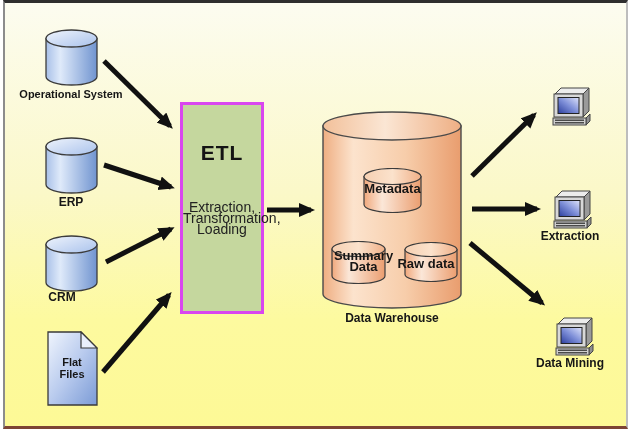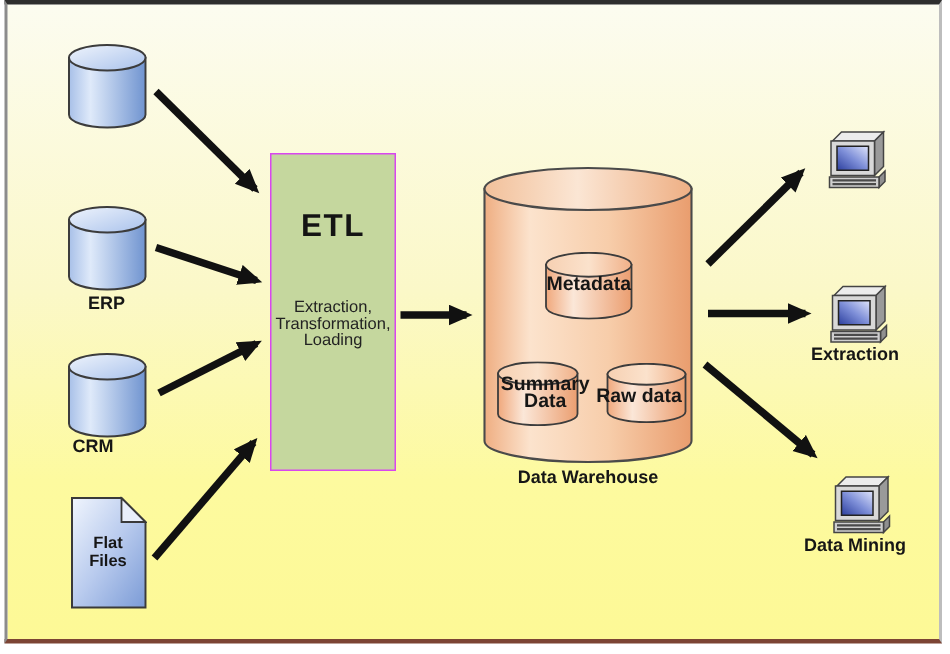--- a/index.html
+++ b/index.html
@@ -9,25 +9,25 @@
           border-top:3px solid #2e2e2e;border-left:2px solid #8c8c8c;
           border-right:2px solid #bdbdbd;border-bottom:3px solid #7c4434;
           background:linear-gradient(180deg,#fcfcf0 0%,#fbf8c8 45%,#fdfa9f 75%,#fdf996 100%);}
   .layer{position:absolute;left:0;top:0;width:633px;height:436px;}
   .abs{position:absolute;}
   .lbl{position:absolute;text-align:center;font-weight:bold;color:#161616;line-height:1.12;}
   .lbl-11{font-size:11px;}
   .lbl-12{font-size:12px;}
   .lbl-9{font-size:13px;line-height:11px;}
   .etl-box{position:absolute;left:180px;top:102px;width:84px;height:212px;box-sizing:border-box;
-           background:#c5d79e;border:1px solid #d946ef;}
+           background:#c5d79e;border:3px solid #d946ef;}
   .etl-title{position:absolute;top:36px;left:0;width:100%;text-align:center;
              font-size:21px;font-weight:bold;letter-spacing:1px;color:#141414;}
   .etl-steps{position:absolute;top:97px;left:0;width:100%;text-align:center;
-             font-size:11px;line-height:11px;color:#222;}
+             font-size:14px;line-height:11px;color:#222;}
   svg{display:block;}
   .defs{position:absolute;width:0;height:0;}
   .arrows{position:absolute;left:0;top:0;}
 </style>
 </head>
 <body>
 
 <div class="stage">
 
   <svg class="defs" aria-hidden="true">
@@ -92,20 +92,21 @@
         <line x1="472" y1="176" x2="534" y2="115" marker-end="url(#ah)"></line>
         <line x1="472" y1="209" x2="537" y2="209" marker-end="url(#ah)"></line>
         <line x1="470" y1="243" x2="542" y2="303" marker-end="url(#ah)"></line>
       </g>
     </svg>
 
     <svg class="abs" style="left:45px;top:29px" width="53" height="57">
       <path d="M1,9.5 V47.5 A25.5,8.5 0 0 0 52,47.5 V9.5 Z" fill="url(#blueBody)" stroke="#3c3c3c" stroke-width="1.3"></path>
       <ellipse cx="26.5" cy="9.5" rx="25.5" ry="8.5" fill="url(#blueTop)" stroke="#3c3c3c" stroke-width="1.3"></ellipse>
     </svg>
+    <div class="lbl lbl-11" style="left:6px;top:88px;width:130px">Operational System</div>
 
     <svg class="abs" style="left:45px;top:137px" width="53" height="57">
       <path d="M1,9.5 V47.5 A25.5,8.5 0 0 0 52,47.5 V9.5 Z" fill="url(#blueBody)" stroke="#3c3c3c" stroke-width="1.3"></path>
       <ellipse cx="26.5" cy="9.5" rx="25.5" ry="8.5" fill="url(#blueTop)" stroke="#3c3c3c" stroke-width="1.3"></ellipse>
     </svg>
     <div class="lbl lbl-12" style="left:31px;top:196px;width:80px">ERP</div>
 
     <svg class="abs" style="left:45px;top:235px" width="53" height="57">
       <path d="M1,9.5 V47.5 A25.5,8.5 0 0 0 52,47.5 V9.5 Z" fill="url(#blueBody)" stroke="#3c3c3c" stroke-width="1.3"></path>
       <ellipse cx="26.5" cy="9.5" rx="25.5" ry="8.5" fill="url(#blueTop)" stroke="#3c3c3c" stroke-width="1.3"></ellipse>

